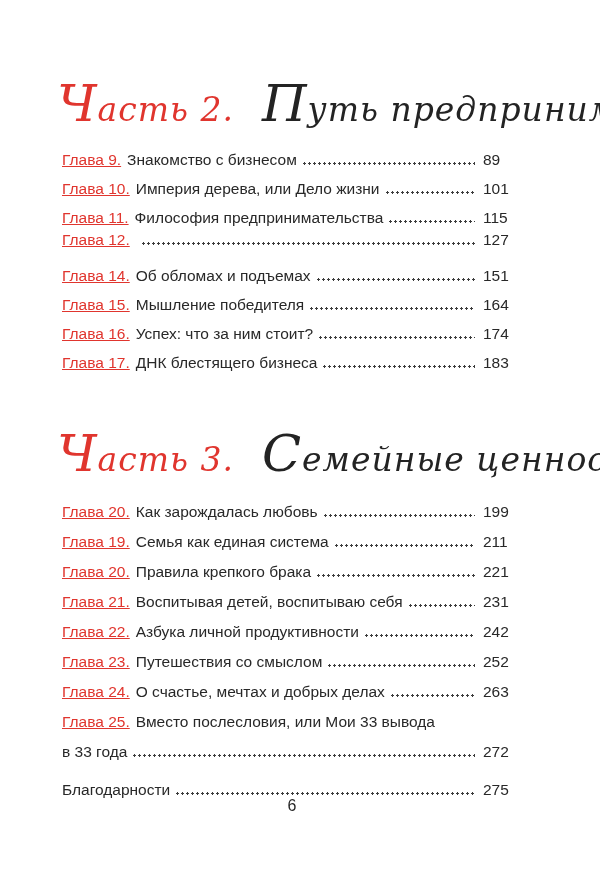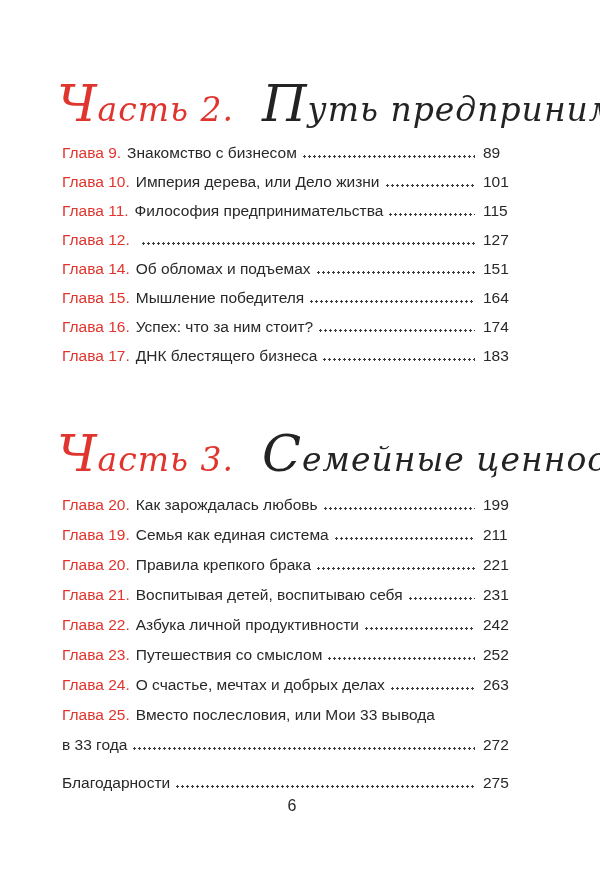--- a/index.html
+++ b/index.html
@@ -17,22 +17,22 @@
   .script-chunk::first-letter{font-size:1.55em;}
   .part-label{color:var(--accent);margin-right:28px;}
   .section-title{color:#232323;}
   
   .toc-list{position:absolute;left:62px;width:455px;}
   .toc-row{
     display:flex;align-items:baseline;height:29px;
     font-size:15.5px;line-height:29px;color:#282828;
   }
   .s2 .toc-row{height:30px;line-height:30px;}
-  .chap{color:var(--accent);margin-right:6px;white-space:nowrap;}
-  .ctitle{white-space:nowrap;}
+  .chap{color:var(--accent);margin-right:6px;white-space:nowrap;text-decoration:underline;}
+  .ctitle{white-space:nowrap;margin-top:7px;}
   .dots{
     flex:1;height:3px;margin:0 8px 0 5px;min-width:12px;
     background-image:radial-gradient(circle,#3c3c3c 1.05px,rgba(0,0,0,0) 1.35px);
     background-size:5px 3px;background-position:left bottom;background-repeat:repeat-x;
   }
   .pg{flex:0 0 34px;text-align:left;white-space:nowrap;}
   .ack-row{margin-top:8px;}
   
   .folio{
     position:absolute;top:797px;left:0;width:584px;text-align:center;

